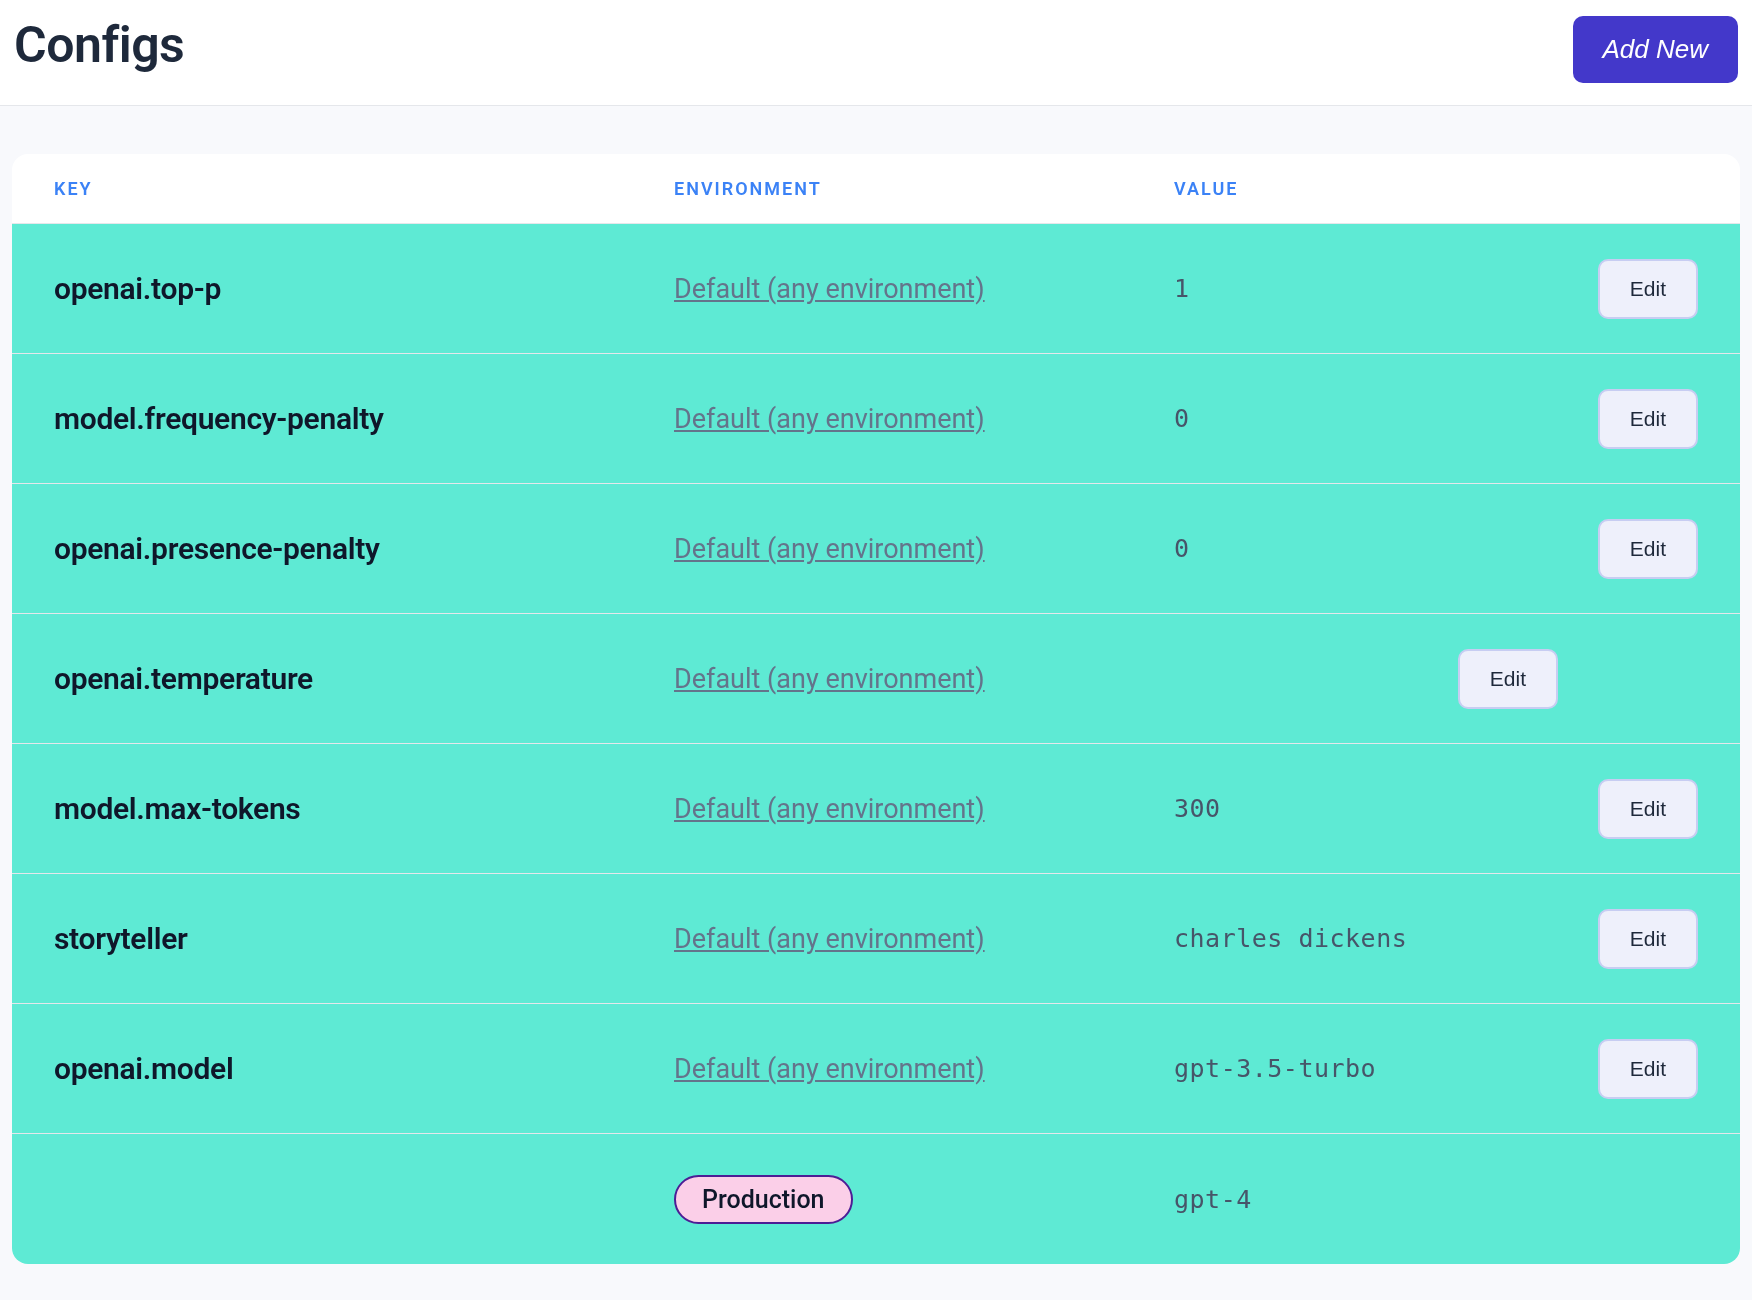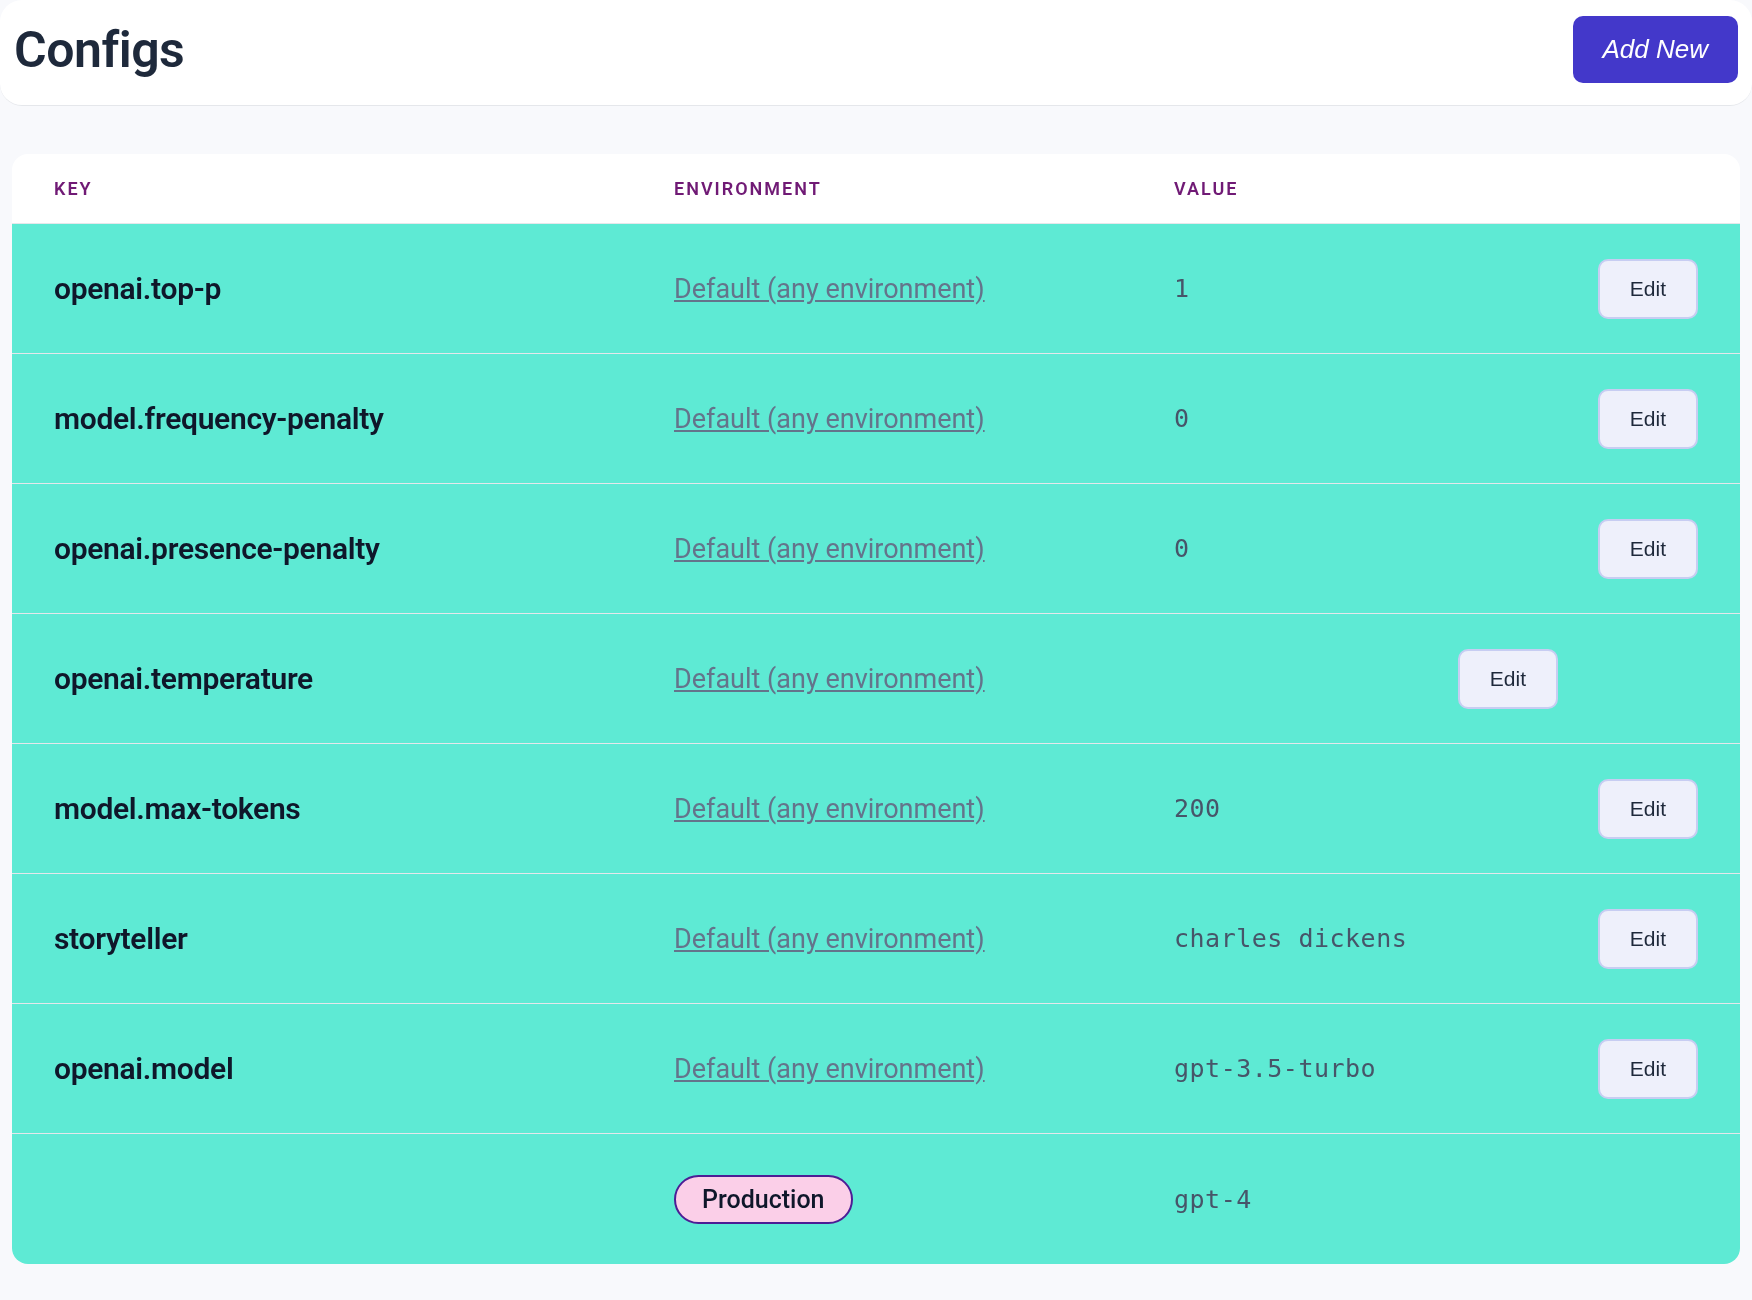--- a/index.html
+++ b/index.html
@@ -7,25 +7,23 @@
       font-family: -apple-system, BlinkMacSystemFont, 'Segoe UI', Roboto, Helvetica, Arial, sans-serif;
       background: #f8f9fc;
       color: #1e293b;
       width: 1752px;
       height: 1300px;
       overflow: hidden;
     }
     .header {
       display: flex;
       justify-content: space-between;
-      align-items: center;
       padding: 16px 14px 22px 14px;
       background: #ffffff;
       border-bottom: 1px solid #e5e7eb;
-      border-radius: 22px;
     }
     .page-title {
       font-size: 50px;
       font-weight: 600;
       color: #1e293b;
       letter-spacing: -0.5px;
     }
     .add-new-btn {
       background: #4338ca;
       color: #ffffff;
@@ -47,21 +45,21 @@
     }
     .table-head {
       display: grid;
       grid-template-columns: 620px 500px 1fr 140px;
       padding: 24px 42px;
       border-bottom: 1px solid #e5e7eb;
     }
     .th {
       font-size: 18px;
       font-weight: 600;
-      color: #701a75;
+      color: #3b82f6;
       letter-spacing: 2px;
       text-transform: uppercase;
     }
     .config-row {
       display: grid;
       grid-template-columns: 620px 500px 1fr 140px;
       align-items: center;
       padding: 0 42px;
       min-height: 130px;
       border-bottom: 1px solid #e5e7eb;
@@ -158,21 +156,21 @@
         <div class="config-row">
           <div class="key-cell">openai.temperature</div>
           <div class="env-cell">Default (any environment)</div>
           <div class="actions-cell">
             <button class="edit-btn">Edit</button>
           </div>
         </div>
         <div class="config-row">
           <div class="key-cell">model.max-tokens</div>
           <div class="env-cell">Default (any environment)</div>
-          <div class="value-cell">200</div>
+          <div class="value-cell">300</div>
           <div class="actions-cell">
             <button class="edit-btn">Edit</button>
           </div>
         </div>
         <div class="config-row">
           <div class="key-cell">storyteller</div>
           <div class="env-cell">Default (any environment)</div>
           <div class="value-cell">charles dickens</div>
           <div class="actions-cell">
             <button class="edit-btn">Edit</button>

